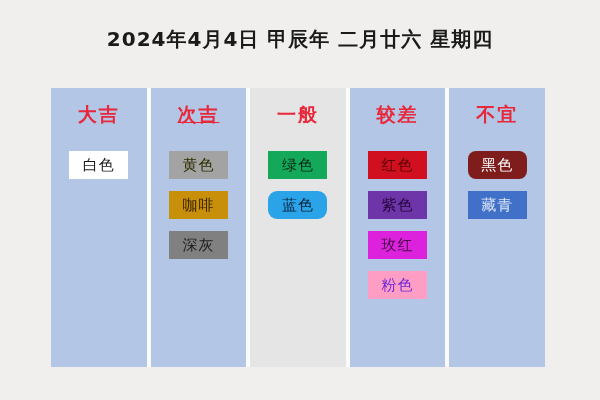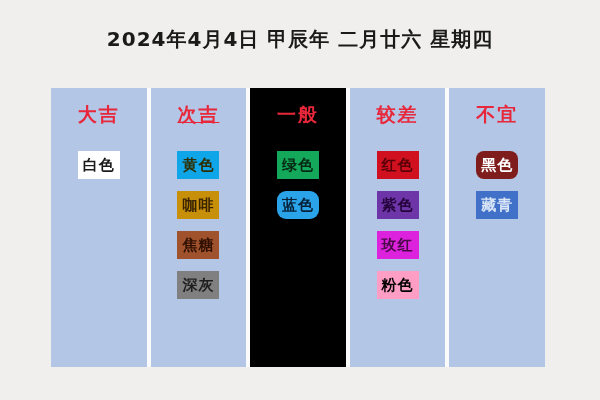--- a/index.html
+++ b/index.html
@@ -64,67 +64,66 @@
   .cells {
     margin-top: 27px;
     display: flex;
     flex-direction: column;
     align-items: center;
     gap: 12px;
     width: 100%;
   }
 
   .cell {
-    width: 42px;
+    width: 59px;
     height: 28px;
     display: flex;
     align-items: center;
     justify-content: center;
     font-size: 15px;
-    font-weight: bold;
+    font-weight: normal;
     letter-spacing: 1px;
     white-space: nowrap;
     box-sizing: border-box;
   }
 </style>
 </head>
 <body>
 
 <div class="header-title">2024年4月4日  甲辰年 二月廿六 星期四</div>
 
 <div class="board" id="board" style="background: rgb(251, 251, 251);">
     <div class="column" style="background: rgb(179, 198, 230);">
       <div class="col-header" style="color: rgb(232, 39, 58);">大吉</div>
       <div class="cells">
         <div class="cell" style="background: rgb(255, 255, 255); color: rgb(26, 26, 26);">白色</div>
       </div>
     </div>
     <div class="column" style="background: rgb(179, 198, 230);">
       <div class="col-header" style="color: rgb(232, 39, 58); text-decoration: underline;">次吉</div>
       <div class="cells">
-        <div class="cell" style="background: #0ea5e9; color: rgb(46, 46, 0);">黄色</div>
+        <div class="cell" style="background: #a3a3a3; color: rgb(46, 46, 0);">黄色</div>
         <div class="cell" style="background: rgb(200, 144, 10); color: rgb(58, 36, 0);">咖啡</div>
-        <div class="cell" style="background: rgb(160, 82, 45); color: rgb(48, 16, 0);">焦糖</div>
         <div class="cell" style="background: rgb(128, 128, 128); color: rgb(31, 31, 31);">深灰</div>
       </div>
     </div>
-    <div class="column" style="background: #000000;">
+    <div class="column" style="background: #e5e5e5;">
       <div class="col-header" style="color: rgb(232, 39, 58);">一般</div>
       <div class="cells">
         <div class="cell" style="background: rgb(20, 168, 90); color: rgb(6, 42, 20);">绿色</div>
         <div class="cell" style="background: rgb(43, 163, 232); color: rgb(6, 32, 56); border-radius: 9px;">蓝色</div>
       </div>
     </div>
     <div class="column" style="background: rgb(179, 198, 230);">
       <div class="col-header" style="color: rgb(232, 39, 58);">较差</div>
       <div class="cells">
         <div class="cell" style="background: rgb(208, 16, 31); color: rgb(90, 0, 8);">红色</div>
         <div class="cell" style="background: rgb(109, 53, 168); color: rgb(36, 4, 58);">紫色</div>
         <div class="cell" style="background: rgb(220, 34, 220); color: rgb(74, 10, 74);">玫红</div>
-        <div class="cell" style="background: rgb(255, 158, 196); color: #000000;">粉色</div>
+        <div class="cell" style="background: rgb(255, 158, 196); color: #6d28d9;">粉色</div>
       </div>
     </div>
     <div class="column" style="background: rgb(179, 198, 230);">
       <div class="col-header" style="color: rgb(232, 39, 58);">不宜</div>
       <div class="cells">
         <div class="cell" style="background: #7f1d1d; color: rgb(255, 255, 255); border-radius: 8px;">黑色</div>
         <div class="cell" style="background: rgb(65, 112, 200); color: rgb(219, 230, 247);">藏青</div>
       </div>
     </div>
   </div>

